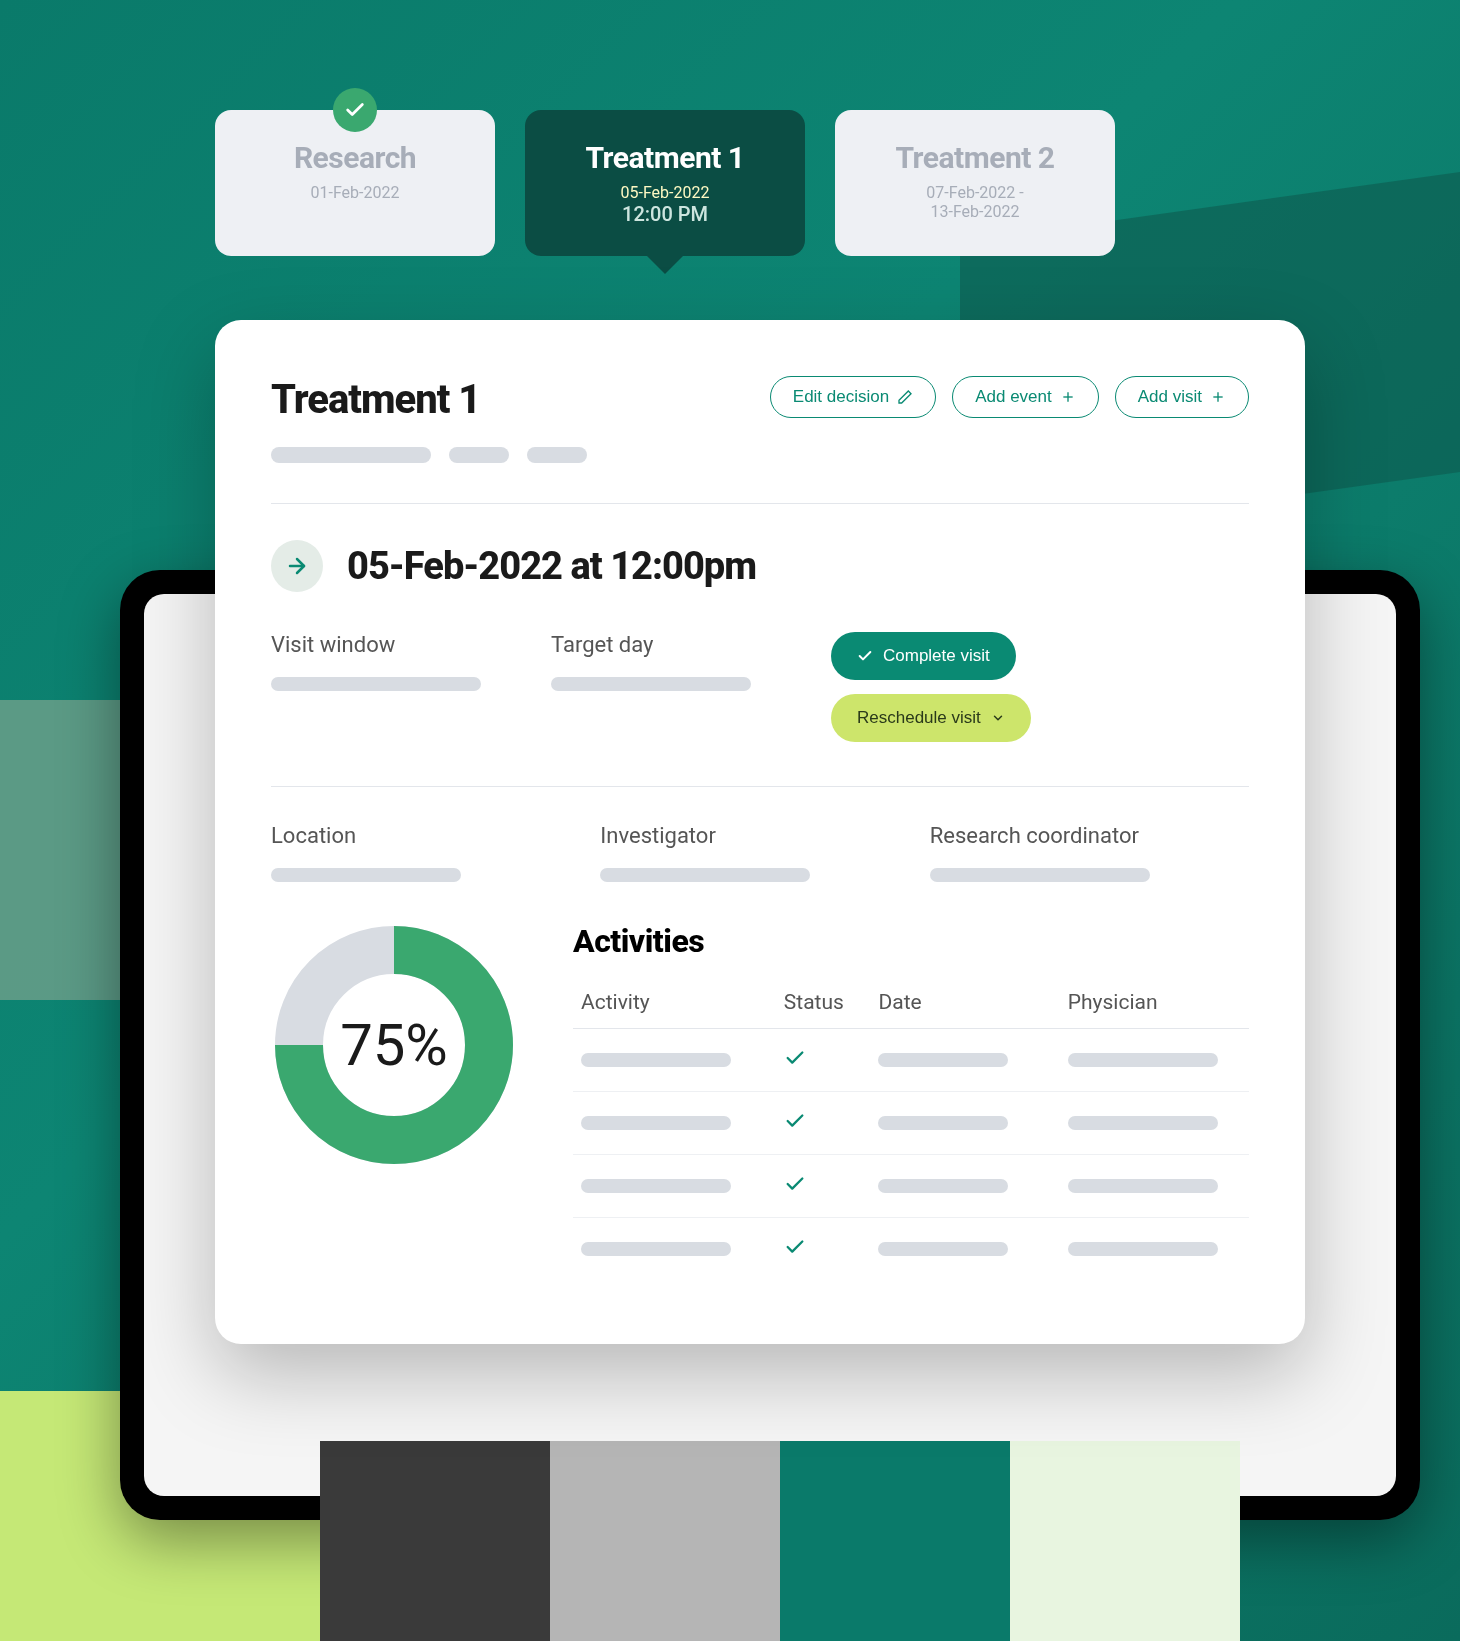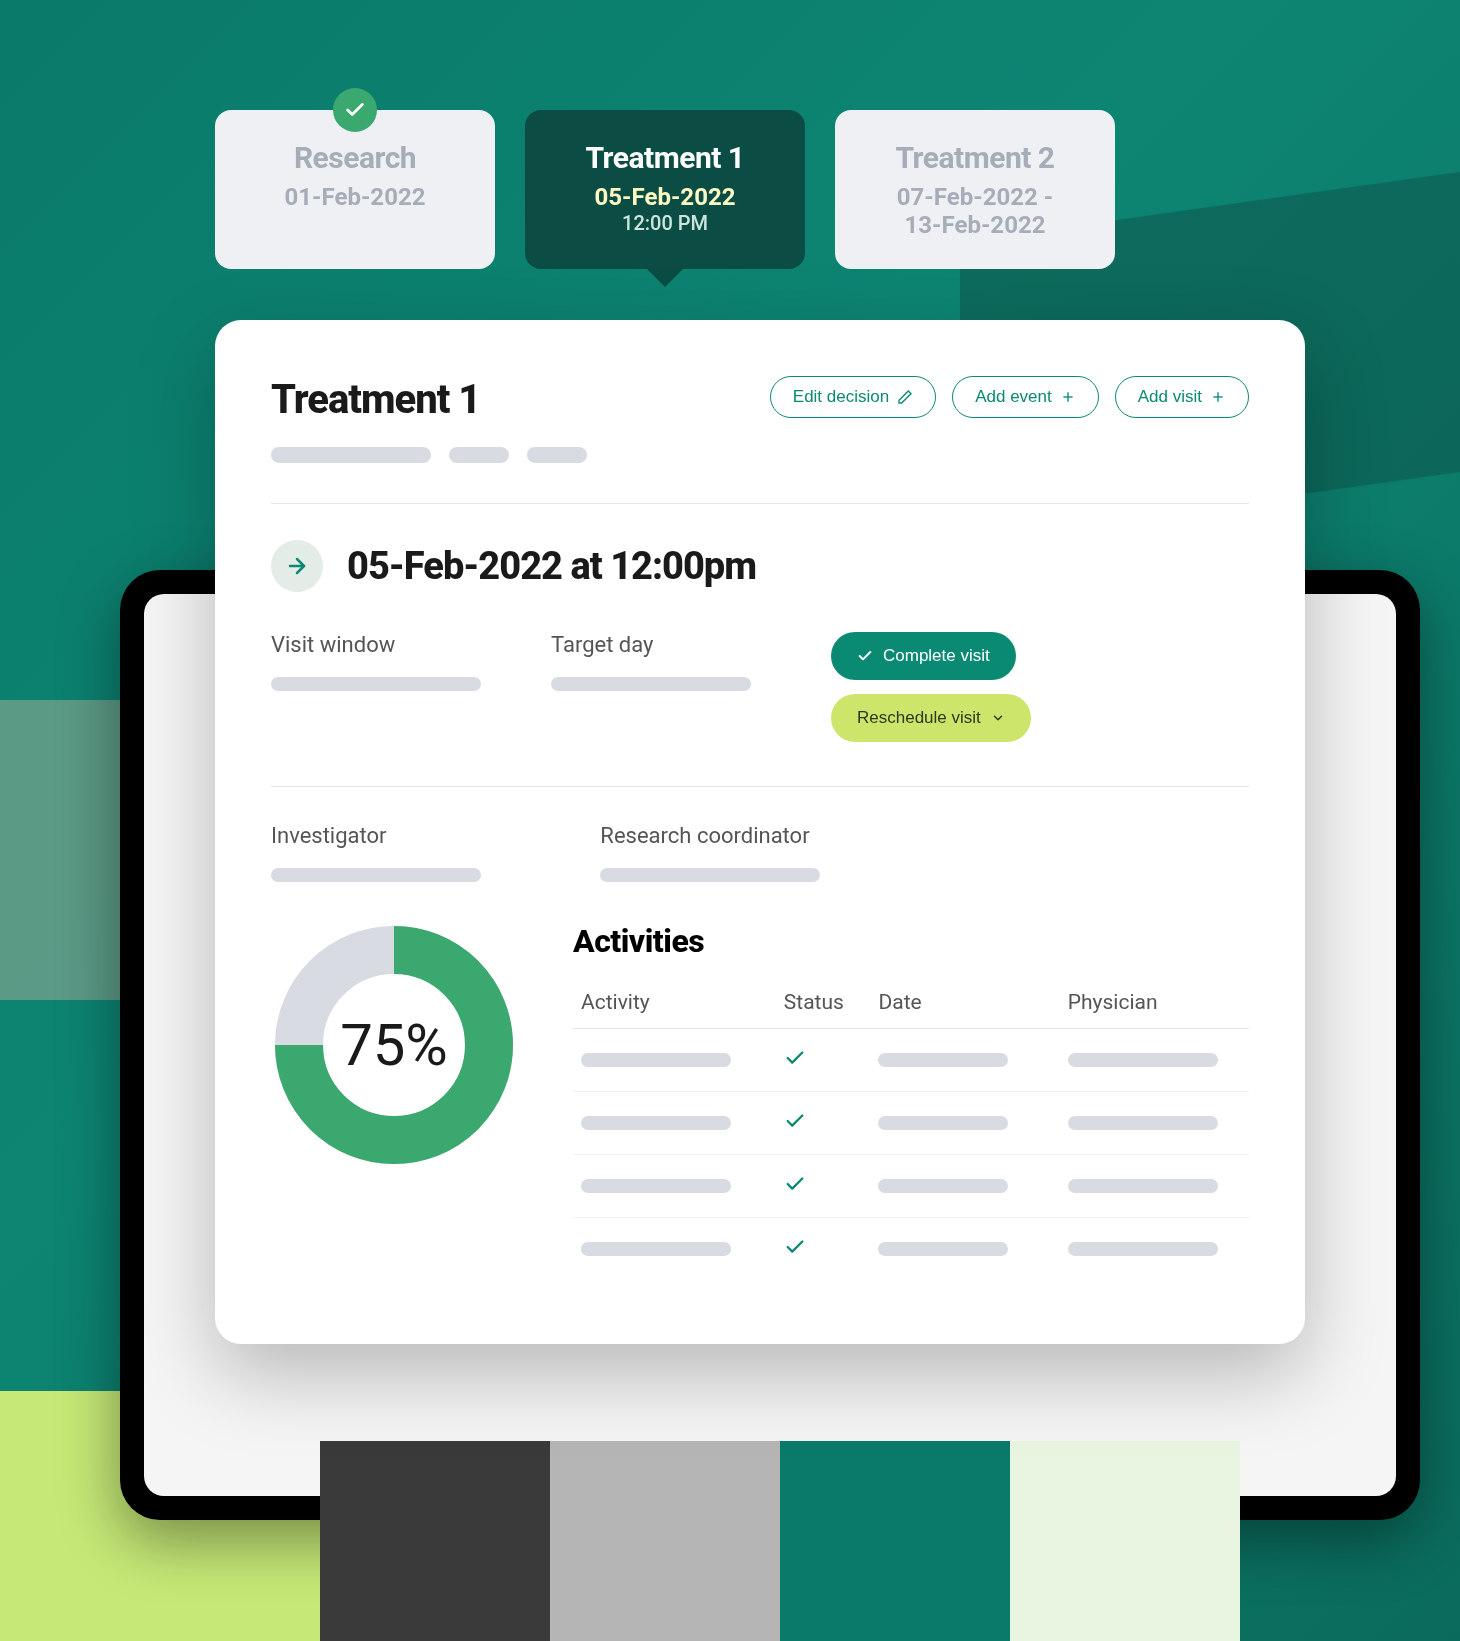--- a/index.html
+++ b/index.html
@@ -67,21 +67,21 @@
     position:absolute;
     bottom:-18px;
     left:50%;
     transform:translateX(-50%);
     border-left:20px solid transparent;
     border-right:20px solid transparent;
     border-top:20px solid #0b4d44;
   }
   .step-title { font-size:30px; font-weight:700; color:#a7adb8; margin-bottom:8px; letter-spacing:-0.5px;}
   .step.active .step-title { color:#fff; }
-  .step-date { font-size:24px; color:#a7adb8; font-weight:700; }
+  .step-date { font-size:16px; color:#a7adb8; font-weight:400; }
   .step.active .step-date { color:#fef9c3; }
   .step-time { font-size:20px; color:#cde5df; font-weight:500; }
   .step-check {
     position:absolute;
     top:-22px;
     left:50%;
     transform:translateX(-50%);
     width:44px;height:44px;
     background:#3aa86f;
     border-radius:50%;
@@ -297,20 +297,24 @@
             <polyline points="6 9 12 15 18 9"></polyline>
           </svg>
       </button>
     </div>
   </div>
 
   <hr class="divider">
 
   <div class="info-grid3">
     <div>
+      <div class="info-label">Location</div>
+      <div class="info-ph" style="width:190px"></div>
+    </div>
+    <div>
       <div class="info-label">Investigator</div>
       <div class="info-ph" style="width:210px"></div>
     </div>
     <div>
       <div class="info-label">Research coordinator</div>
       <div class="info-ph" style="width:220px"></div>
     </div>
   </div>
 
   <div class="bottom-grid">

